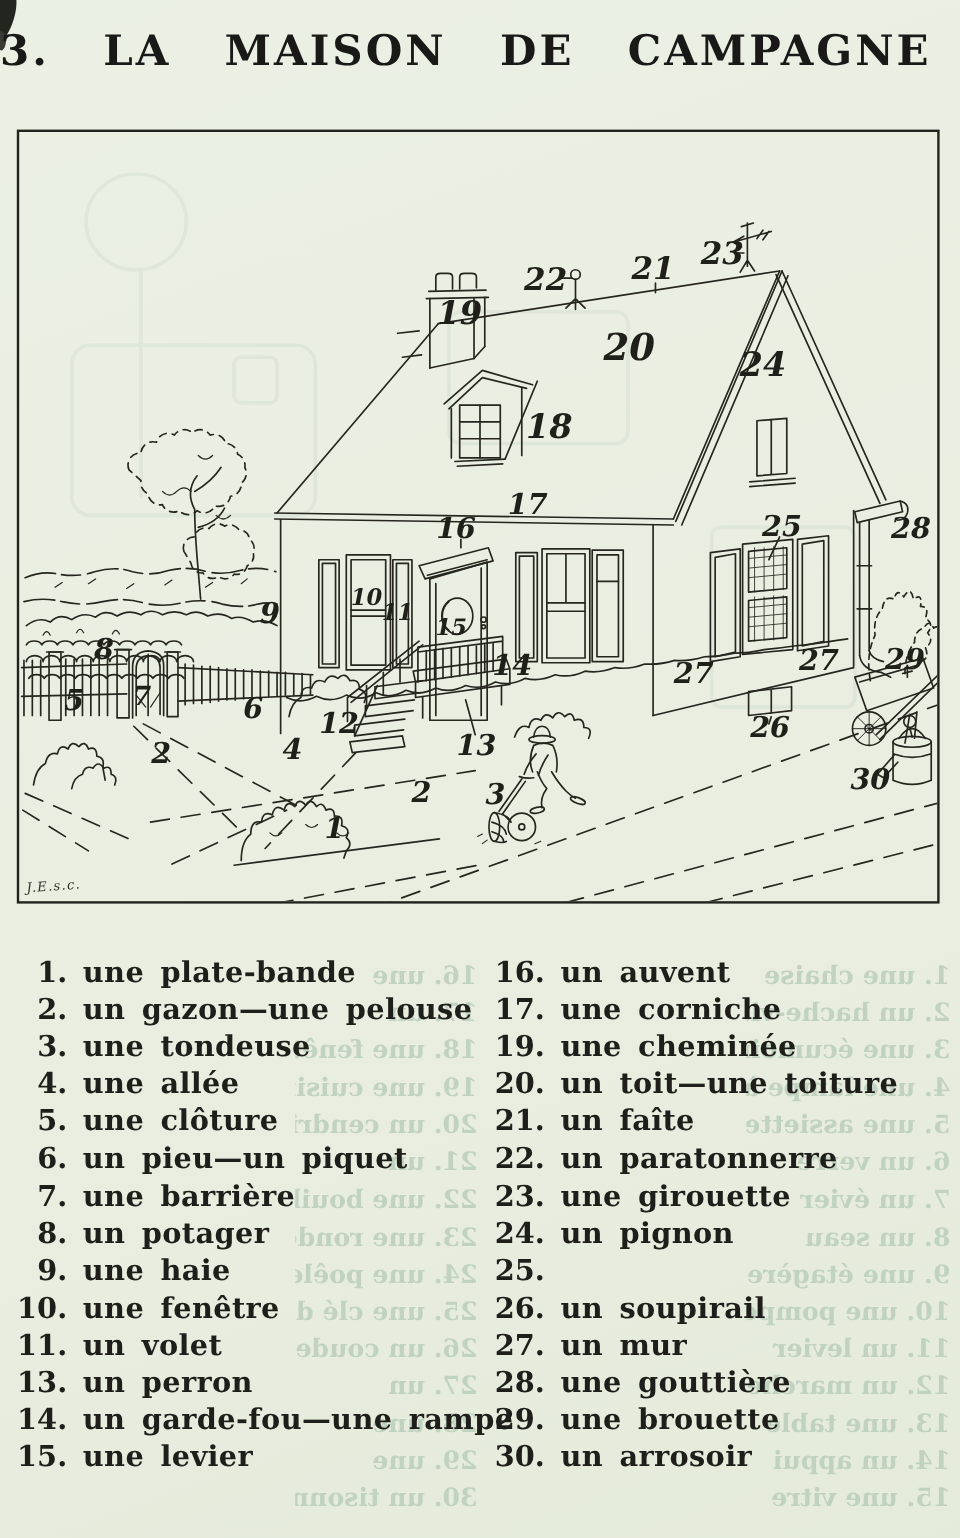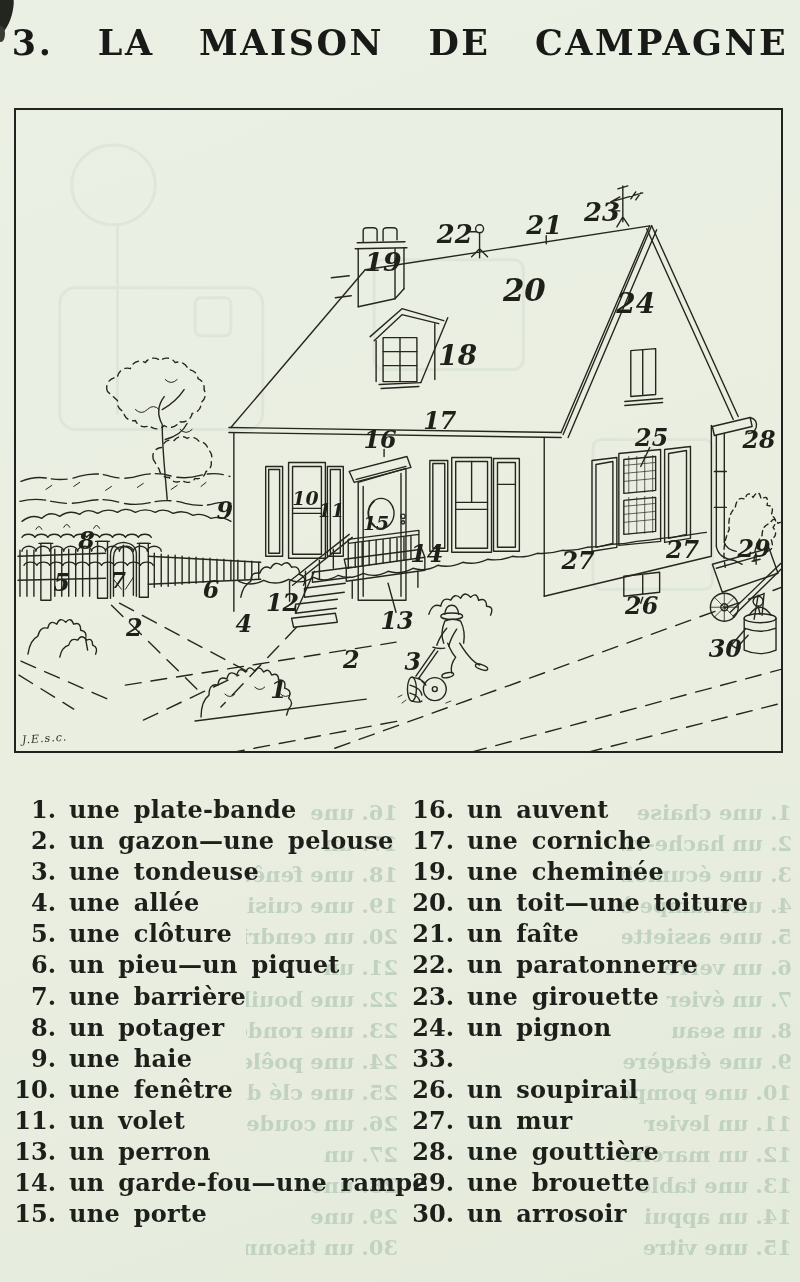--- a/index.html
+++ b/index.html
@@ -5,21 +5,21 @@
   html,body{margin:0;padding:0;}
   body{
     width:800px;height:1282px;position:relative;overflow:hidden;
     background:#e9eee1;
     font-family:"DejaVu Serif", serif;color:#21211c;
   }
   .page{position:absolute;inset:0;background:linear-gradient(160deg,#eaf0e3 0%,#e9eee1 55%,#e5ebdb 100%);}
   .corner-mark{position:absolute;left:-6px;top:-10px;width:18px;height:46px;background:#23251f;border-radius:50%;transform:rotate(16deg);}
   .corner-mark2{position:absolute;left:-3px;top:26px;width:8px;height:16px;background:#3a3c33;border-radius:50%;}
   .title{
-    position:absolute;top:22px;left:0;width:100%;text-align:center;
+    position:absolute;top:22px;left:0;width:100%;text-align:left;
     font-size:35px;font-weight:bold;letter-spacing:2.5px;word-spacing:.85em;
     color:#191a18;white-space:nowrap;
   }
   .figure{
     position:absolute;left:14px;top:108px;width:769px;height:645px;
     border:2.5px solid #22231e;box-sizing:border-box;
   }
   .figure svg{position:absolute;inset:0;width:100%;height:100%;}
   .signature{
     position:absolute;left:6px;bottom:6px;font-size:11px;font-style:italic;
@@ -389,21 +389,21 @@
       <li>
         <span class="num">13.</span>
         <span class="txt">un perron</span>
       </li>
       <li>
         <span class="num">14.</span>
         <span class="txt">un garde-fou—une rampe</span>
       </li>
       <li>
         <span class="num">15.</span>
-        <span class="txt">une porte</span>
+        <span class="txt">une levier</span>
       </li>
     </ul>
   <ul id="vocab-right" class="vocab-col">
       <li>
         <span class="num">16.</span>
         <span class="txt">un auvent</span>
       </li>
       <li>
         <span class="num">17.</span>
         <span class="txt">une corniche</span>
@@ -426,21 +426,21 @@
       </li>
       <li>
         <span class="num">23.</span>
         <span class="txt">une girouette</span>
       </li>
       <li>
         <span class="num">24.</span>
         <span class="txt">un pignon</span>
       </li>
       <li>
-        <span class="num">33.</span>
+        <span class="num">25.</span>
       </li>
       <li>
         <span class="num">26.</span>
         <span class="txt">un soupirail</span>
       </li>
       <li>
         <span class="num">27.</span>
         <span class="txt">un mur</span>
       </li>
       <li>

